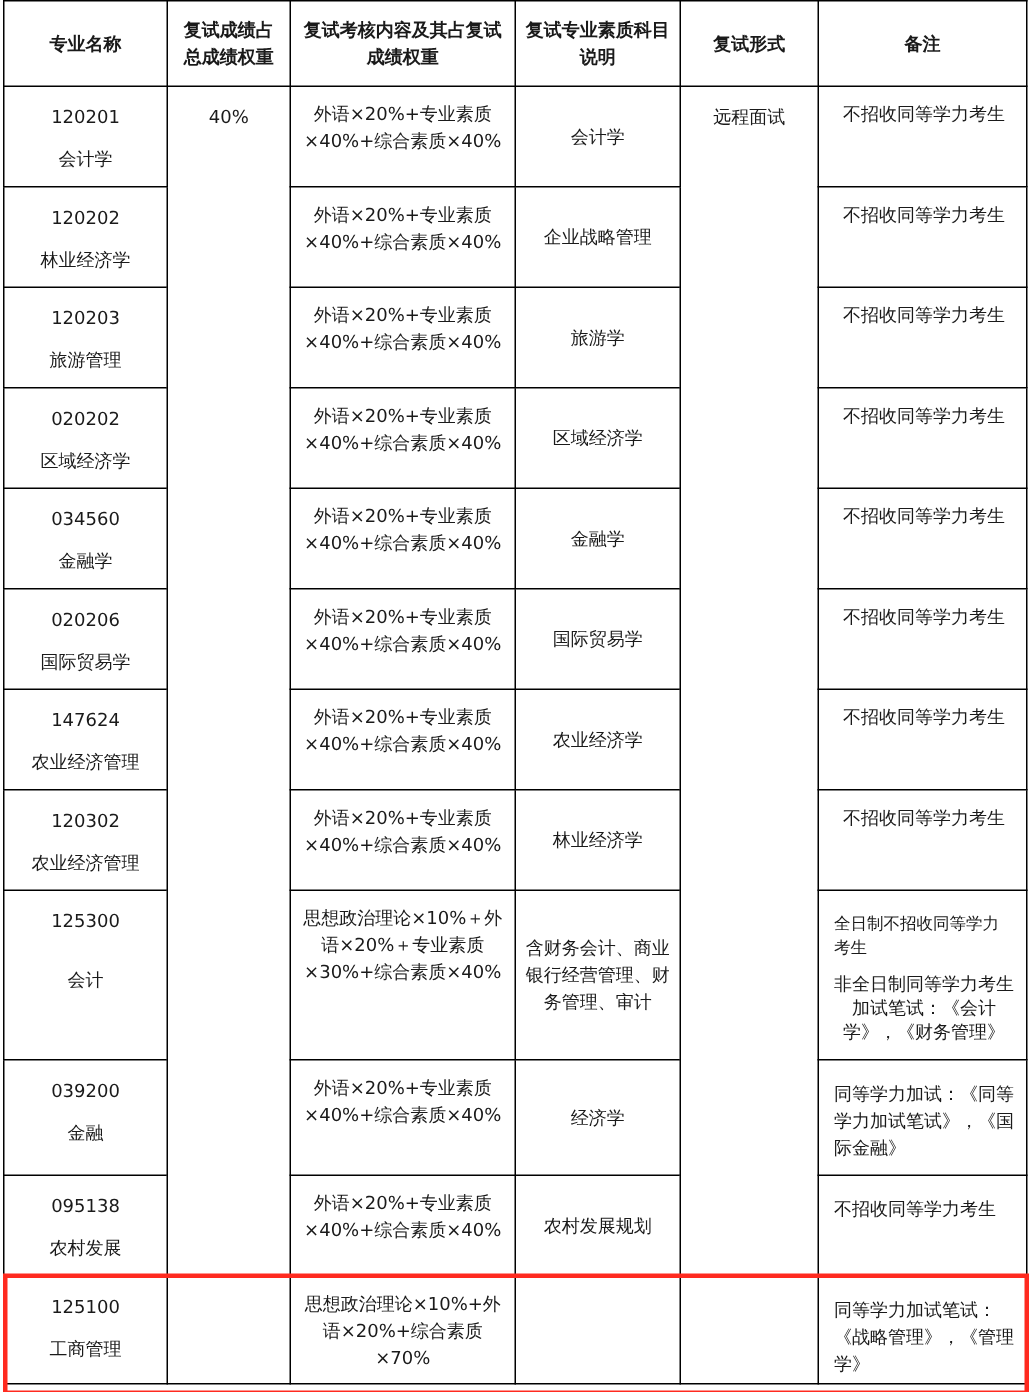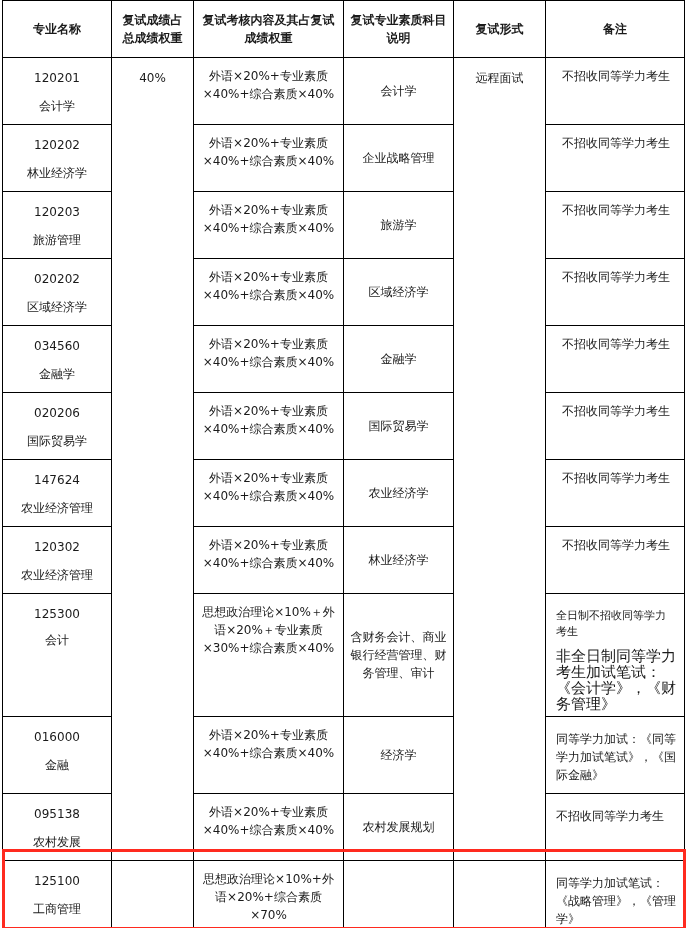--- a/index.html
+++ b/index.html
@@ -131,33 +131,33 @@
         <span class="label">农业经济管理</span>
       </td>
       <td class="content-cell">外语×20%+专业素质×40%+综合素质×40%</td>
       <td class="subject-cell">林业经济学</td>
       <td class="note-cell">不招收同等学力考生</td>
     </tr>
 
     <tr style="height:113px">
       <td class="name-cell">
         <span class="code">125300</span>
-        <span class="label" style="margin-top:8px">会计</span>
+        <span class="label" style="margin-top:21px">会计</span>
       </td>
       <td class="content-cell">思想政治理论×10%＋外语×20%＋专业素质×30%+综合素质×40%</td>
       <td class="subject-cell">含财务会计、商业银行经营管理、财务管理、审计</td>
       <td class="note-cell note-left" style="padding-top:10px">
         <p style="font-size:11px;line-height:16px;">全日制不招收同等学力考生</p>
-        <p style="font-size:15px;line-height:16px;margin-top:8px;">非全日制同等学力考生加试笔试：《会计学》，《财务管理》</p>
+        <p style="font-size:12px;line-height:16px;margin-top:8px;text-align:center;">非全日制同等学力考生加试笔试：《会计学》，《财务管理》</p>
       </td>
     </tr>
 
     <tr style="height:77px">
       <td class="name-cell">
-        <span class="code">016000</span>
+        <span class="code">039200</span>
         <span class="label">金融</span>
       </td>
       <td class="content-cell">外语×20%+专业素质×40%+综合素质×40%</td>
       <td class="subject-cell">经济学</td>
       <td class="note-cell note-left">
         <p>同等学力加试：《同等学力加试笔试》，《国际金融》</p>
       </td>
     </tr>
 
     <tr style="height:67px">

